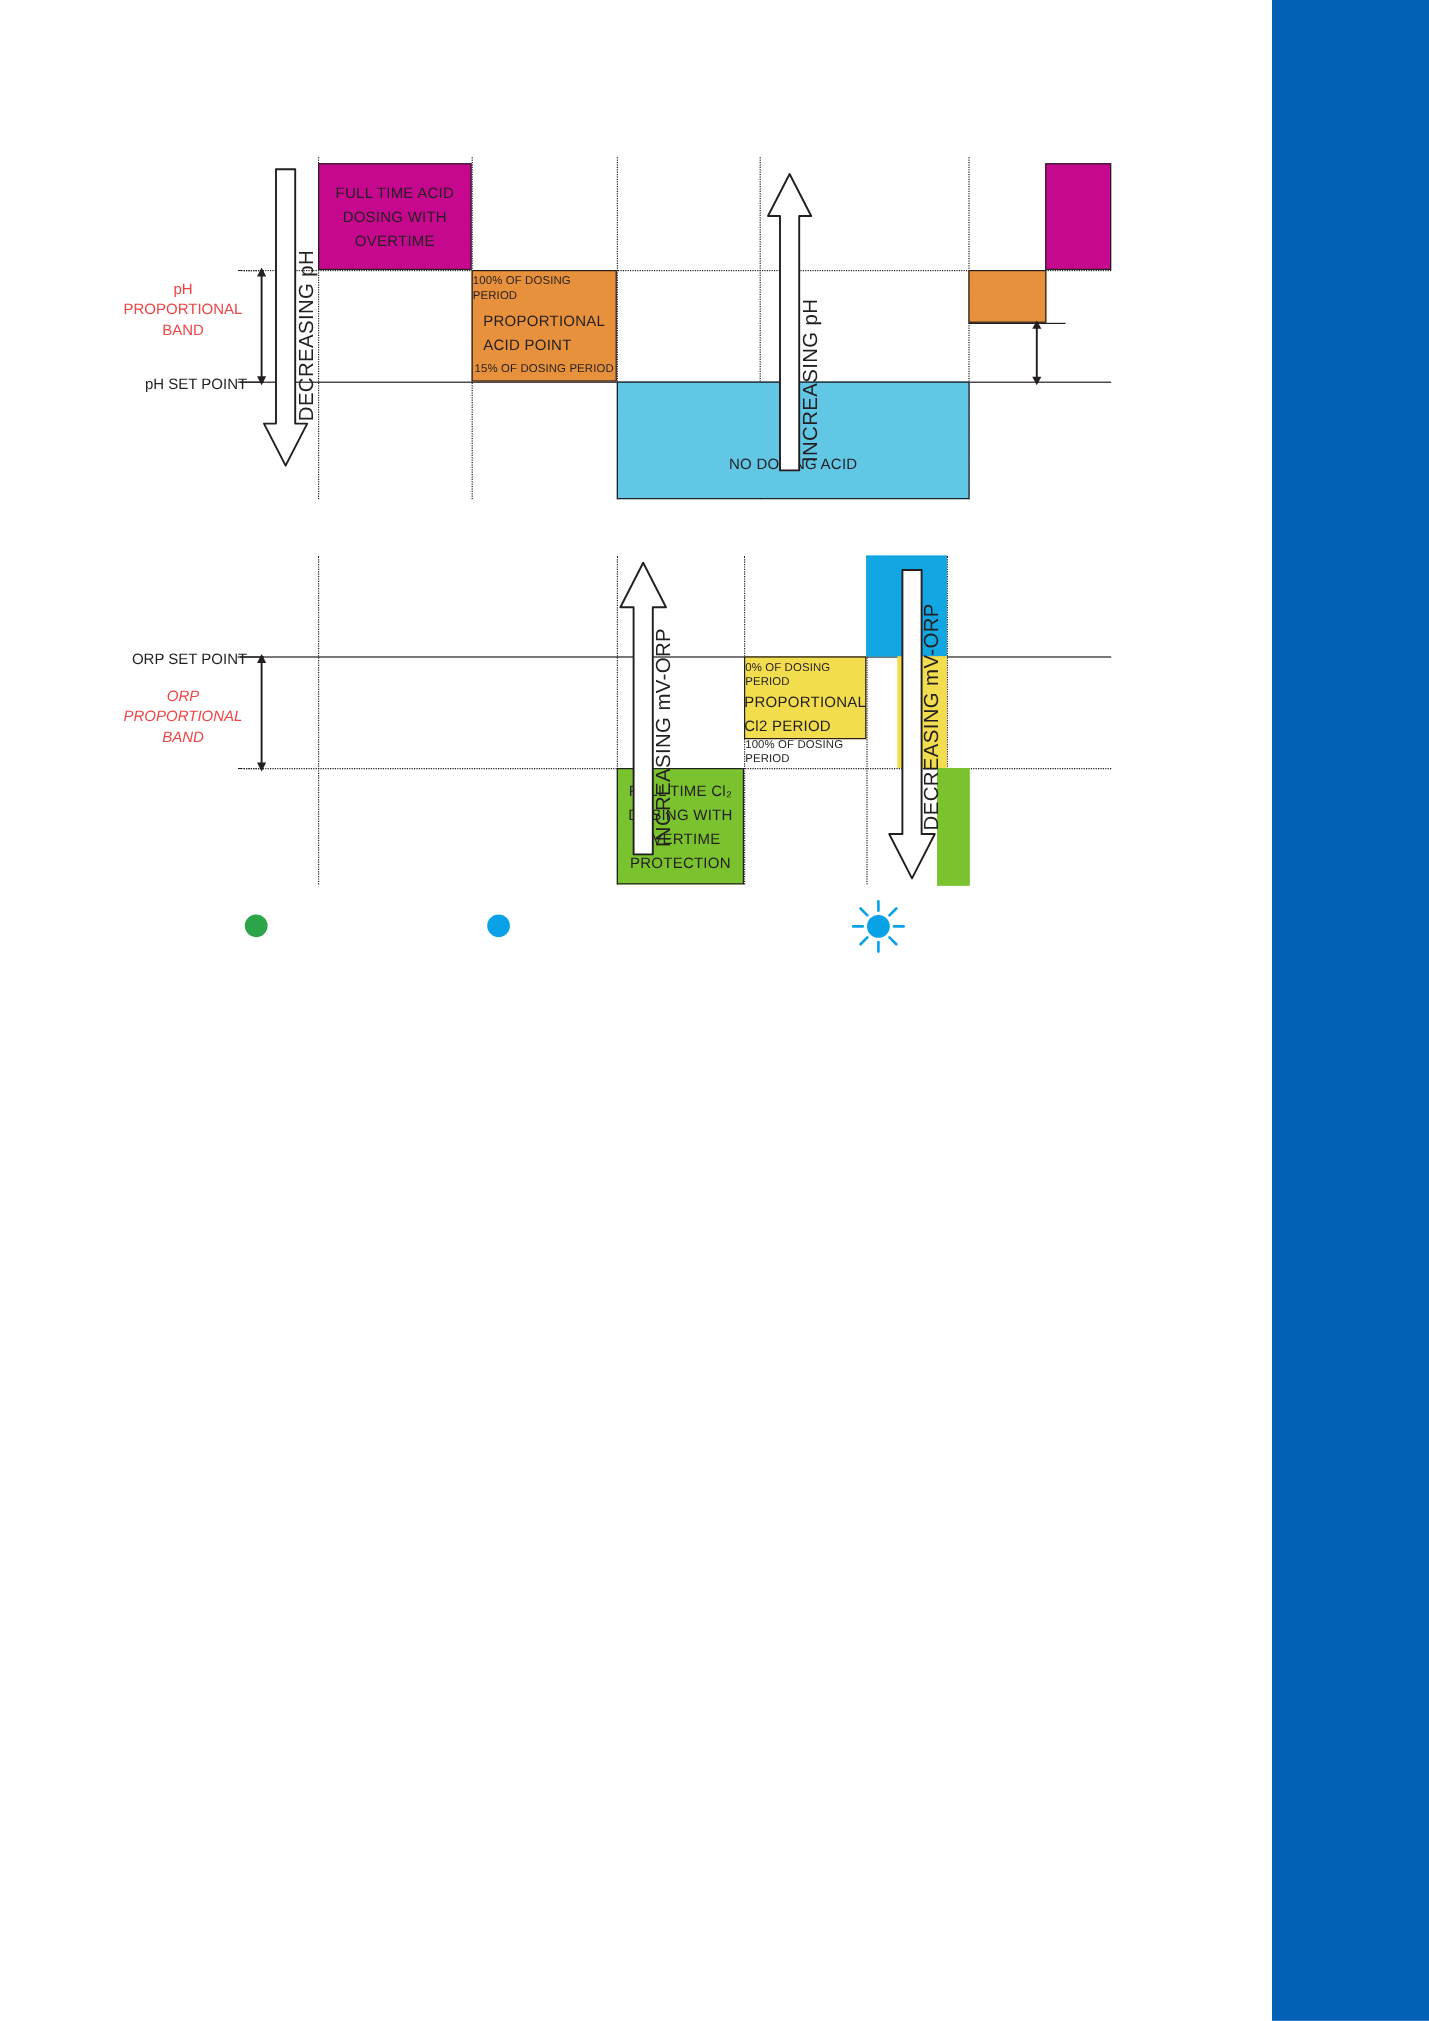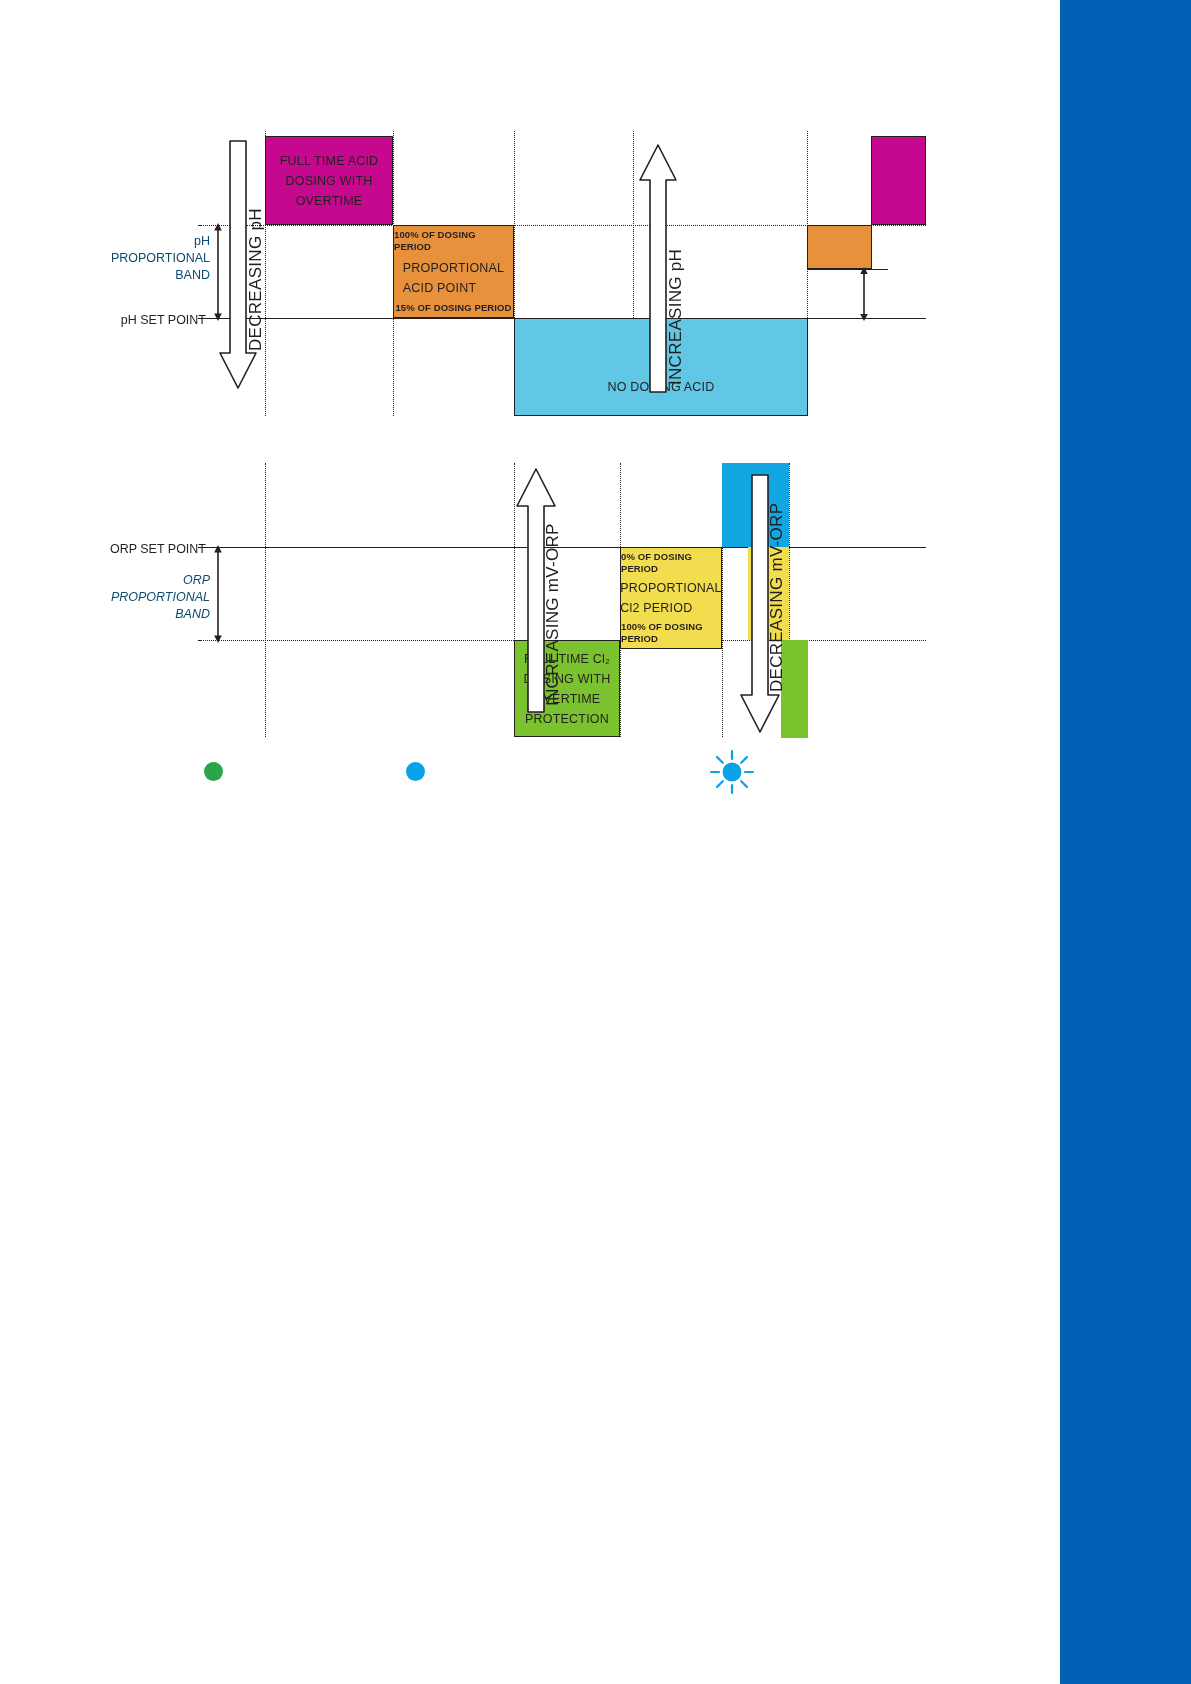--- a/index.html
+++ b/index.html
@@ -13,29 +13,29 @@
   .page{position:absolute;left:0;top:0;width:1191px;height:1684px;}
 
   
   .side-band{position:absolute;top:0;right:0;width:131px;height:1684px;background:#0361b5;}
 
   
   .blk{position:absolute;box-sizing:border-box;border:1px solid #231f20;
        display:flex;flex-direction:column;align-items:center;justify-content:center;
        text-align:left;color:#231f20;}
   .blk .ttl{font-size:12.5px;line-height:20px;letter-spacing:.2px;}
-  .blk .pct{font-size:9.5px;line-height:12px;font-weight:700;letter-spacing:.1px;}
+  .blk .pct{font-size:9.5px;line-height:12px;font-weight:400;letter-spacing:.1px;}
 
   
   .hline{position:absolute;border-top:1.3px solid #231f20;height:0;}
   .hdot{position:absolute;border-top:1.6px dotted #231f20;height:0;}
   .vdot{position:absolute;border-left:1.6px dotted #231f20;width:0;}
 
   
-  .lbl{position:absolute;font-size:12.5px;line-height:17px;color:#0c4a6e;text-align:right;}
+  .lbl{position:absolute;font-size:12.5px;line-height:17px;color:#ef4444;text-align:center;}
   .lbl-r{position:absolute;font-size:12.5px;line-height:17px;color:#231f20;text-align:right;}
 
   
   .arrow-wrap{position:absolute;}
   .arrow-wrap svg{display:block;}
   .arrow-txt{position:absolute;white-space:nowrap;font-size:17px;letter-spacing:.3px;color:#231f20;
              transform-origin:0 0;}
 
   
   .meas{position:absolute;}
@@ -144,21 +144,21 @@
     <div class="vdot" style="left:722px;top:463px;height:274px;"></div>
     <div class="vdot" style="left:789px;top:463px;height:274px;"></div>
 
     <div class="blk" style="left:514px;top:640px;width:106px;height:97px;background:#7ac22e;justify-content:center;">
       <div class="ttl">FULL TIME Cl₂</div>
       <div class="ttl">DOSING WITH</div>
       <div class="ttl">OVERTIME</div>
       <div class="ttl">PROTECTION</div>
     </div>
 
-    <div class="blk" style="left:620px;top:547px;width:102px;height:102px;background:#f2dd4e;justify-content:space-between;padding:3px 0;">
+    <div class="blk" style="left:620px;top:547px;width:102px;height:69px;background:#f2dd4e;justify-content:space-between;padding:3px 0;">
       <div class="pct">0% OF DOSING PERIOD</div>
       <div>
         <div class="ttl">PROPORTIONAL</div>
         <div class="ttl">Cl2 PERIOD</div>
       </div>
       <div class="pct">100% OF DOSING PERIOD</div>
     </div>
 
     <div class="blk" style="left:722px;top:463px;width:67px;height:84px;background:#12a7e3;border-color:#12a7e3;"></div>
 

